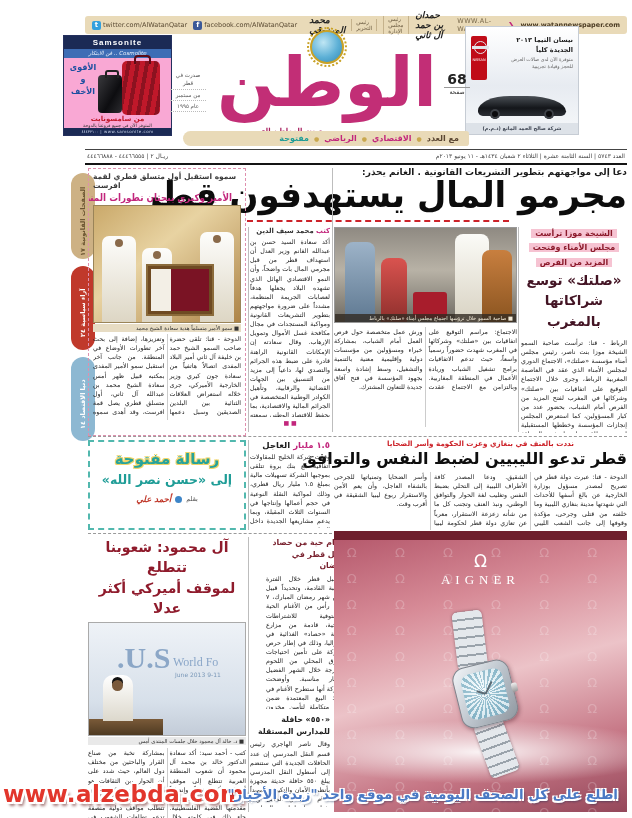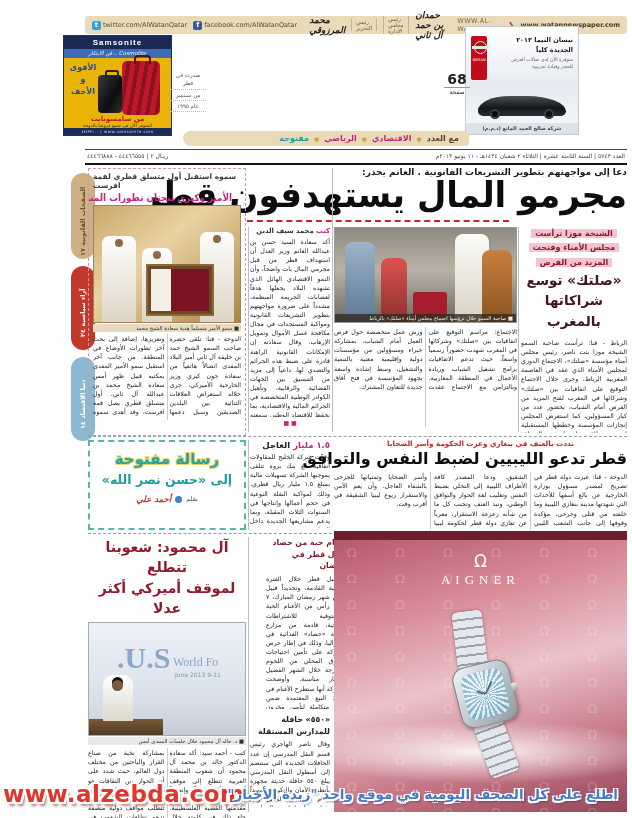--- a/index.html
+++ b/index.html
@@ -14,21 +14,21 @@
   .sq{width:9px;height:9px;border-radius:2px;color:#fff;font-size:7px;font-weight:bold;
       display:inline-flex;align-items:center;justify-content:center;}
   .tw{background:#34a0dd;} .fb{background:#3b5998;}
   .callig{font-family:"DejaVu Serif",serif;font-style:italic;font-weight:bold;font-size:9px;color:#222;}
   .role{font-size:5.5px;color:#6a5a40;border-left:1px solid #c5b28c;border-right:1px solid #c5b28c;padding:0 4px;}
   .siteen{color:#7a6a4c;letter-spacing:.5px;}
   .bird{color:#c2267c;font-size:8px;font-weight:bold;}
   .sitemain{font-weight:bold;color:#4a3a22;}
   .grow{flex:1;}
   
-  .ad-sam{left:63px;top:35px;width:107px;height:99px;border:1px solid #24305e;background:#eab308;overflow:hidden;}
+  .ad-sam{left:63px;top:35px;width:107px;height:99px;border:1px solid #24305e;background:#f9a8d4;overflow:hidden;}
   .sam-head{height:13px;background:#1b2a55;color:#fff;font-weight:bold;font-size:8px;line-height:13px;
             text-align:center;letter-spacing:1px;font-family:"Liberation Sans",sans-serif;}
   .sam-sub{height:9px;background:#3d6db5;color:#e8f0fb;font-size:5.5px;font-style:italic;line-height:9px;text-align:center;}
   .sam-ar{position:absolute;right:72px;top:26px;width:32px;text-align:center;color:#1b4fa0;
           font-weight:bold;font-size:8px;line-height:1.5;}
   .case-blk{position:absolute;left:34px;bottom:22px;width:24px;height:38px;border-radius:4px;
             background:linear-gradient(120deg,#3a3a3e,#0d0d10 60%,#2c2c30);}
   .case-blk:before{content:"";position:absolute;top:-5px;left:7px;width:10px;height:6px;border:2px solid #222;border-bottom:none;border-radius:3px 3px 0 0;}
   .case-red{position:absolute;left:58px;bottom:20px;width:38px;height:54px;border-radius:5px;
             background:repeating-linear-gradient(100deg,#c0182a 0 5px,#8c1220 5px 9px);}
@@ -251,20 +251,25 @@
     </div>
     <div class="nis-car"></div>
     <div class="nis-foot">شركة صالح الحمد المانع (ذ.م.م)</div>
   </div>
 
   <div class="abs founded">
     <span>صدرت في قطر</span>
     <span>من سبتمبر</span>
     <span>عام ١٩٩٥</span>
   </div>
+  <div class="abs logo-wrap">
+    <div class="globe"></div>
+    <div class="logo-txt">الوطن</div>
+    <div class="slogan">صوت المواطن العربي</div>
+  </div>
   <div class="abs pages-box">
     <div class="pages-n">68</div>
     <div class="pages-l">صفحة</div>
   </div>
 
   <div class="abs navbar">
     <span class="nav-0">مع العدد</span>
     <span class="nav-sep">●</span>
     <span class="nav-1">الاقتصادي</span>
     <span class="nav-sep">●</span>

